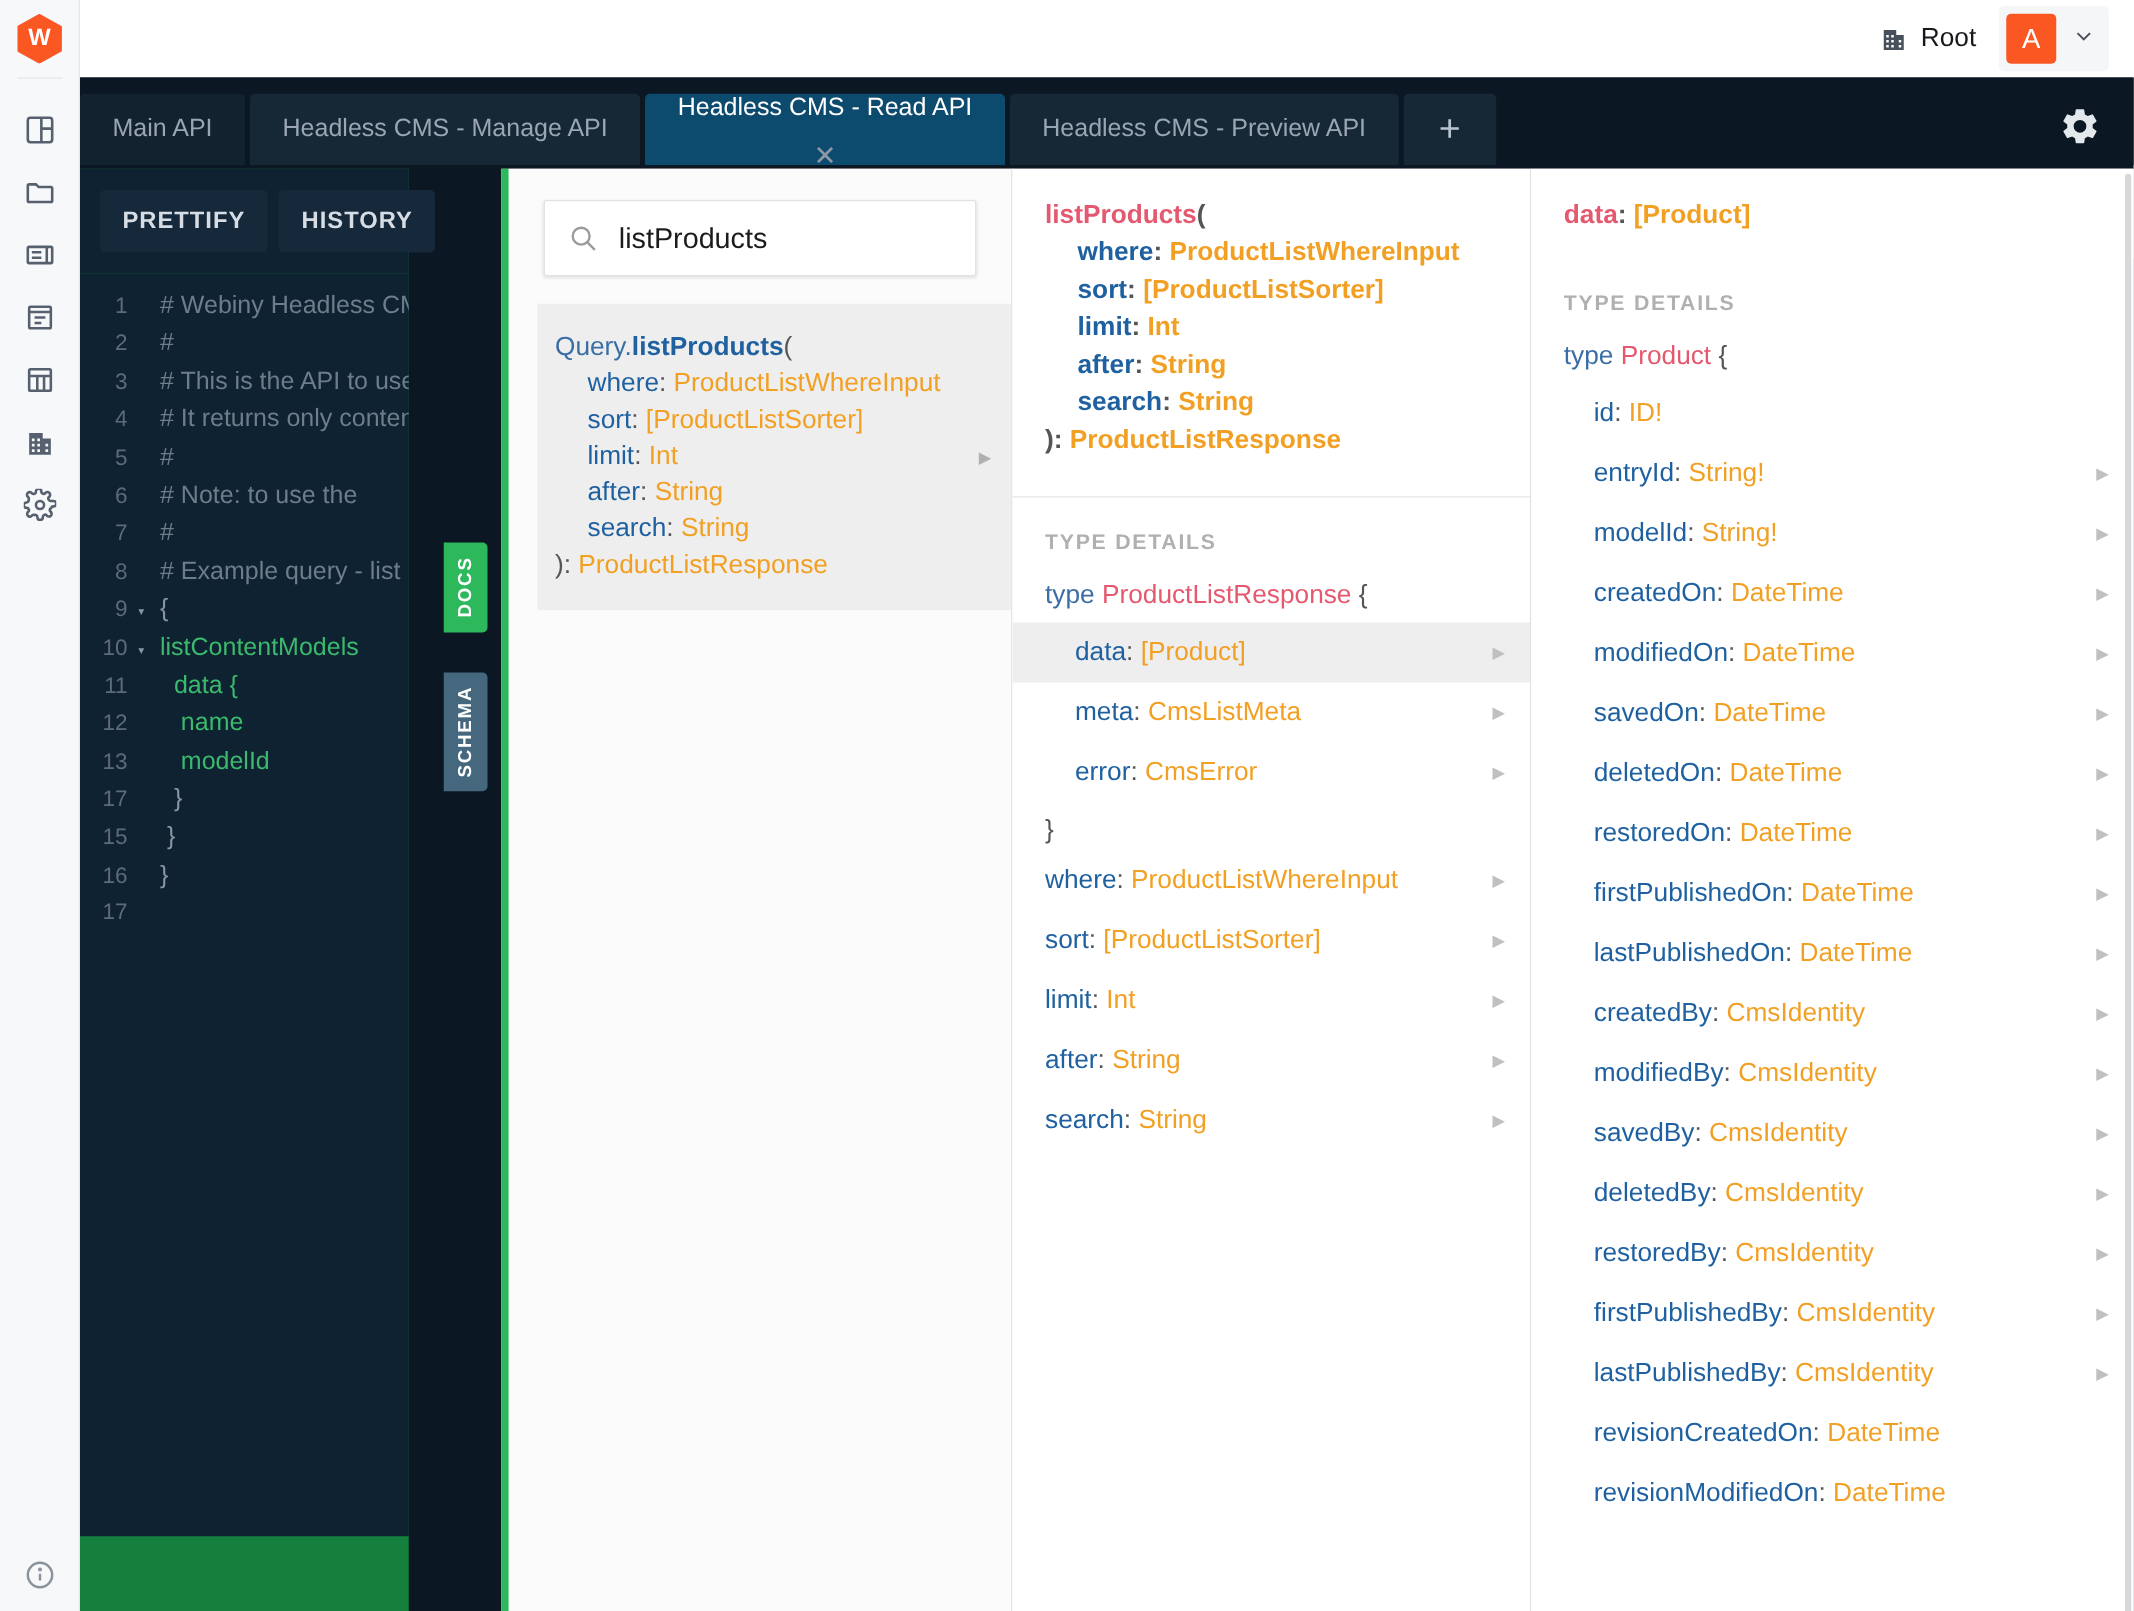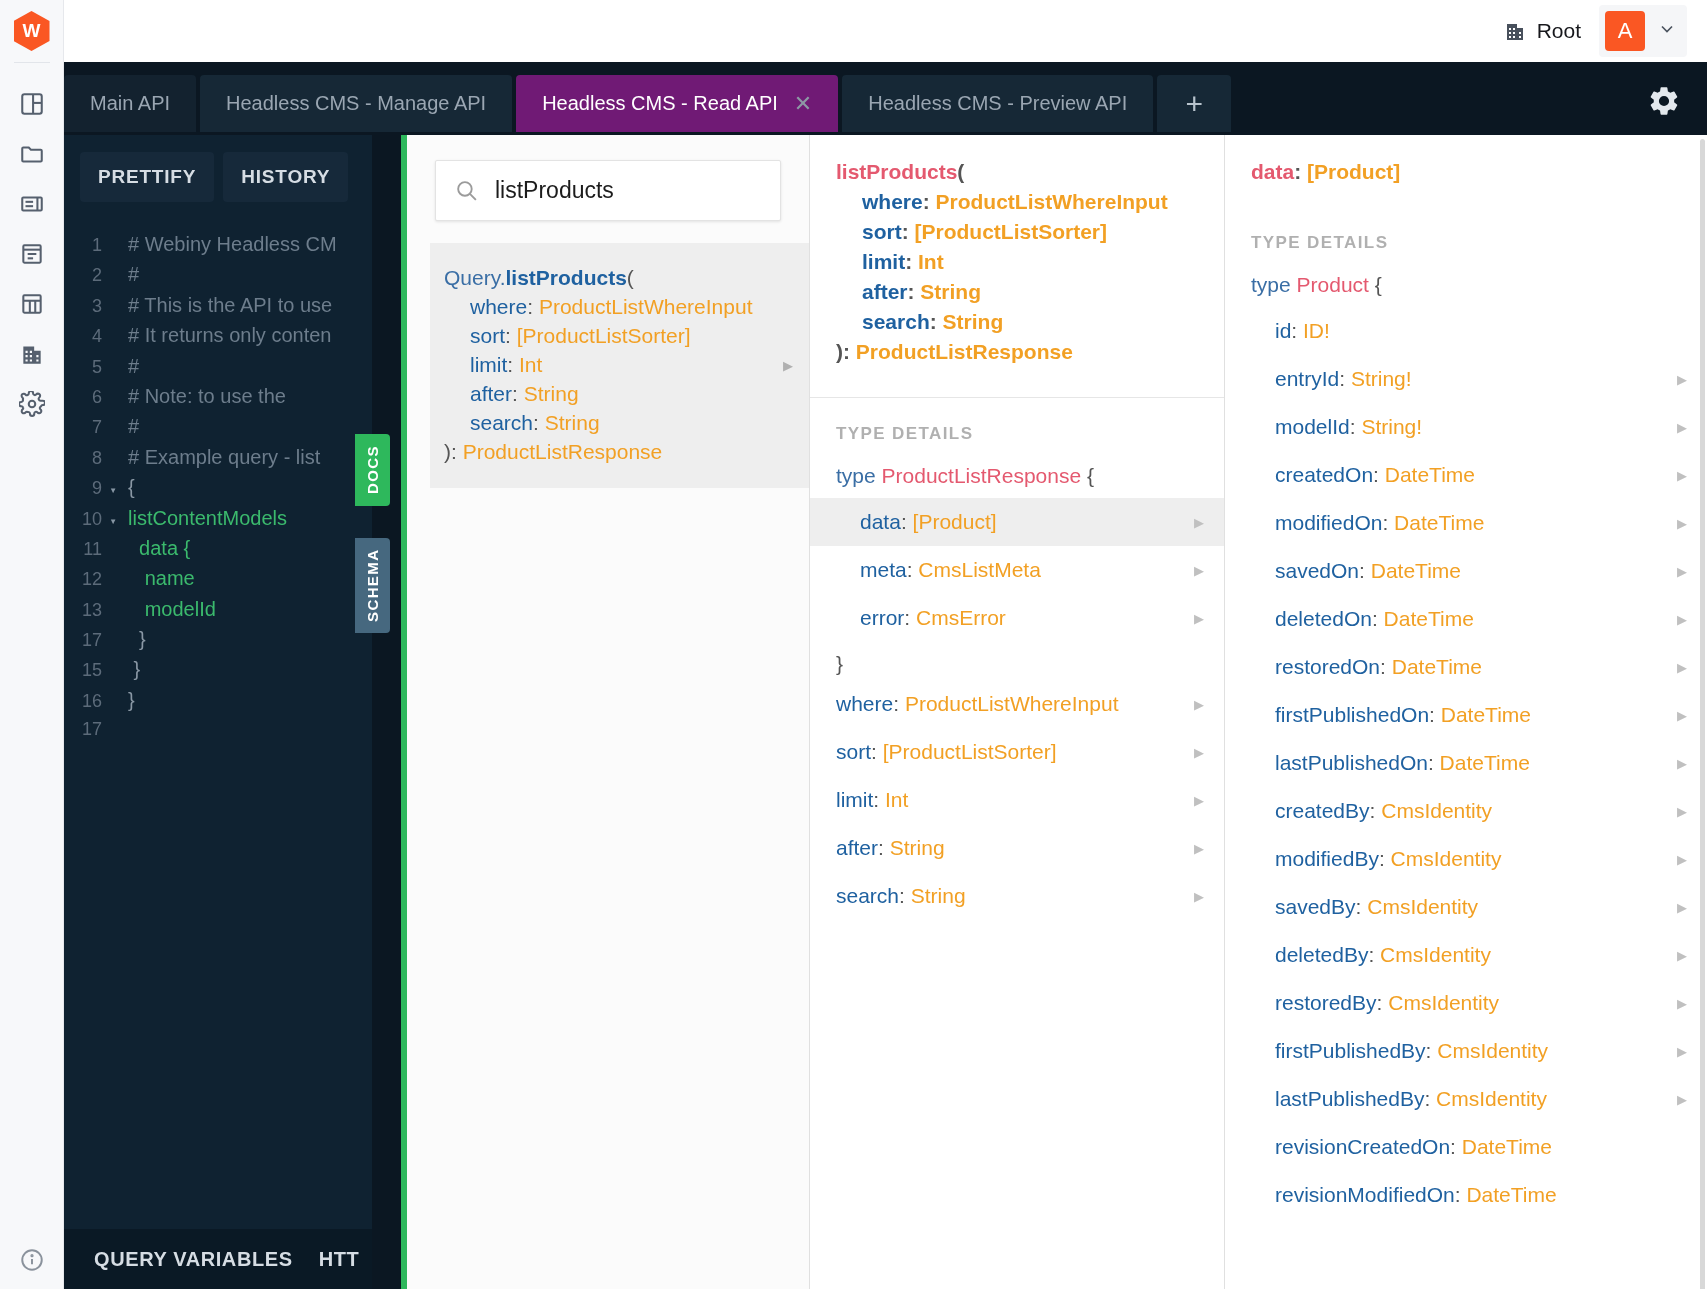--- a/index.html
+++ b/index.html
@@ -63,31 +63,31 @@
     position: relative; height: 70px; background: #0b1722;
     display: flex; align-items: flex-end; padding-left: 0px;
   }
   .tab {
     height: 57px; display: flex; align-items: center; gap: 16px;
     padding: 0 26px; color: #9aa6b2; font-size: 20px; cursor: pointer;
     background: #162836; border-radius: 4px 4px 0 0; margin-right: 4px;
     white-space: nowrap;
   }
   .tab:first-child { background: #13222f; }
-  .tab.active { background: #701a75; color: #ffffff; }
+  .tab.active { background: #0c4a6e; color: #ffffff; flex-direction: column; }
   .tab .tab-close { color: #8d99a5; font-size: 22px; line-height: 1; }
   .tab-add {
     width: 74px; height: 57px; display: flex; align-items: center; justify-content: center;
     background: #162836; color: #b8c3cd; font-size: 30px; border-radius: 4px 4px 0 0; cursor: pointer;
   }
   #gear-btn { position: absolute; right: 26px; top: 22px; color: #e3e8ed; cursor: pointer; }
 
   
   #editor-pane {
-    position: absolute; left: 0; top: 73px; width: 308px; bottom: 0;
+    position: absolute; left: 0; top: 73px; width: 263px; bottom: 0;
     background: #15803d;
   }
   #editor-toolbar {
     height: 84px; background: #0f2231; display: flex; align-items: center;
     gap: 9px; padding-left: 16px;
   }
   .tb-btn {
     background: #16293a; color: #d6dde4; font-size: 19px; font-weight: bold;
     letter-spacing: .8px; padding: 14px 18px; border-radius: 4px; cursor: pointer;
   }
@@ -328,24 +328,20 @@
           <div class="cl"><span class="ln">9</span><span class="fold">▾</span><span class="ctext c-punct">{</span></div>
           <div class="cl"><span class="ln">10</span><span class="fold">▾</span><span class="ctext c-field">listContentModels</span></div>
           <div class="cl"><span class="ln">11</span><span class="fold"></span><span class="ctext c-field">  data {</span></div>
           <div class="cl"><span class="ln">12</span><span class="fold"></span><span class="ctext c-field">   name</span></div>
           <div class="cl"><span class="ln">13</span><span class="fold"></span><span class="ctext c-field">   modelId</span></div>
           <div class="cl"><span class="ln">17</span><span class="fold"></span><span class="ctext c-punct">  }</span></div>
           <div class="cl"><span class="ln">15</span><span class="fold"></span><span class="ctext c-punct"> }</span></div>
           <div class="cl"><span class="ln">16</span><span class="fold"></span><span class="ctext c-punct">}</span></div>
           <div class="cl"><span class="ln">17</span><span class="fold"></span><span class="ctext c-punct"></span></div>
         </div>
-      <div id="footer-bar">
-        <span class="ft active">QUERY VARIABLES</span>
-        <span class="ft active">HTT</span>
-      </div>
     </div>
 
     <div class="vtab" id="vtab-docs">
       <span>DOCS</span>
     </div>
     <div class="vtab" id="vtab-schema">
       <span>SCHEMA</span>
     </div>
 
     <div id="docs">

